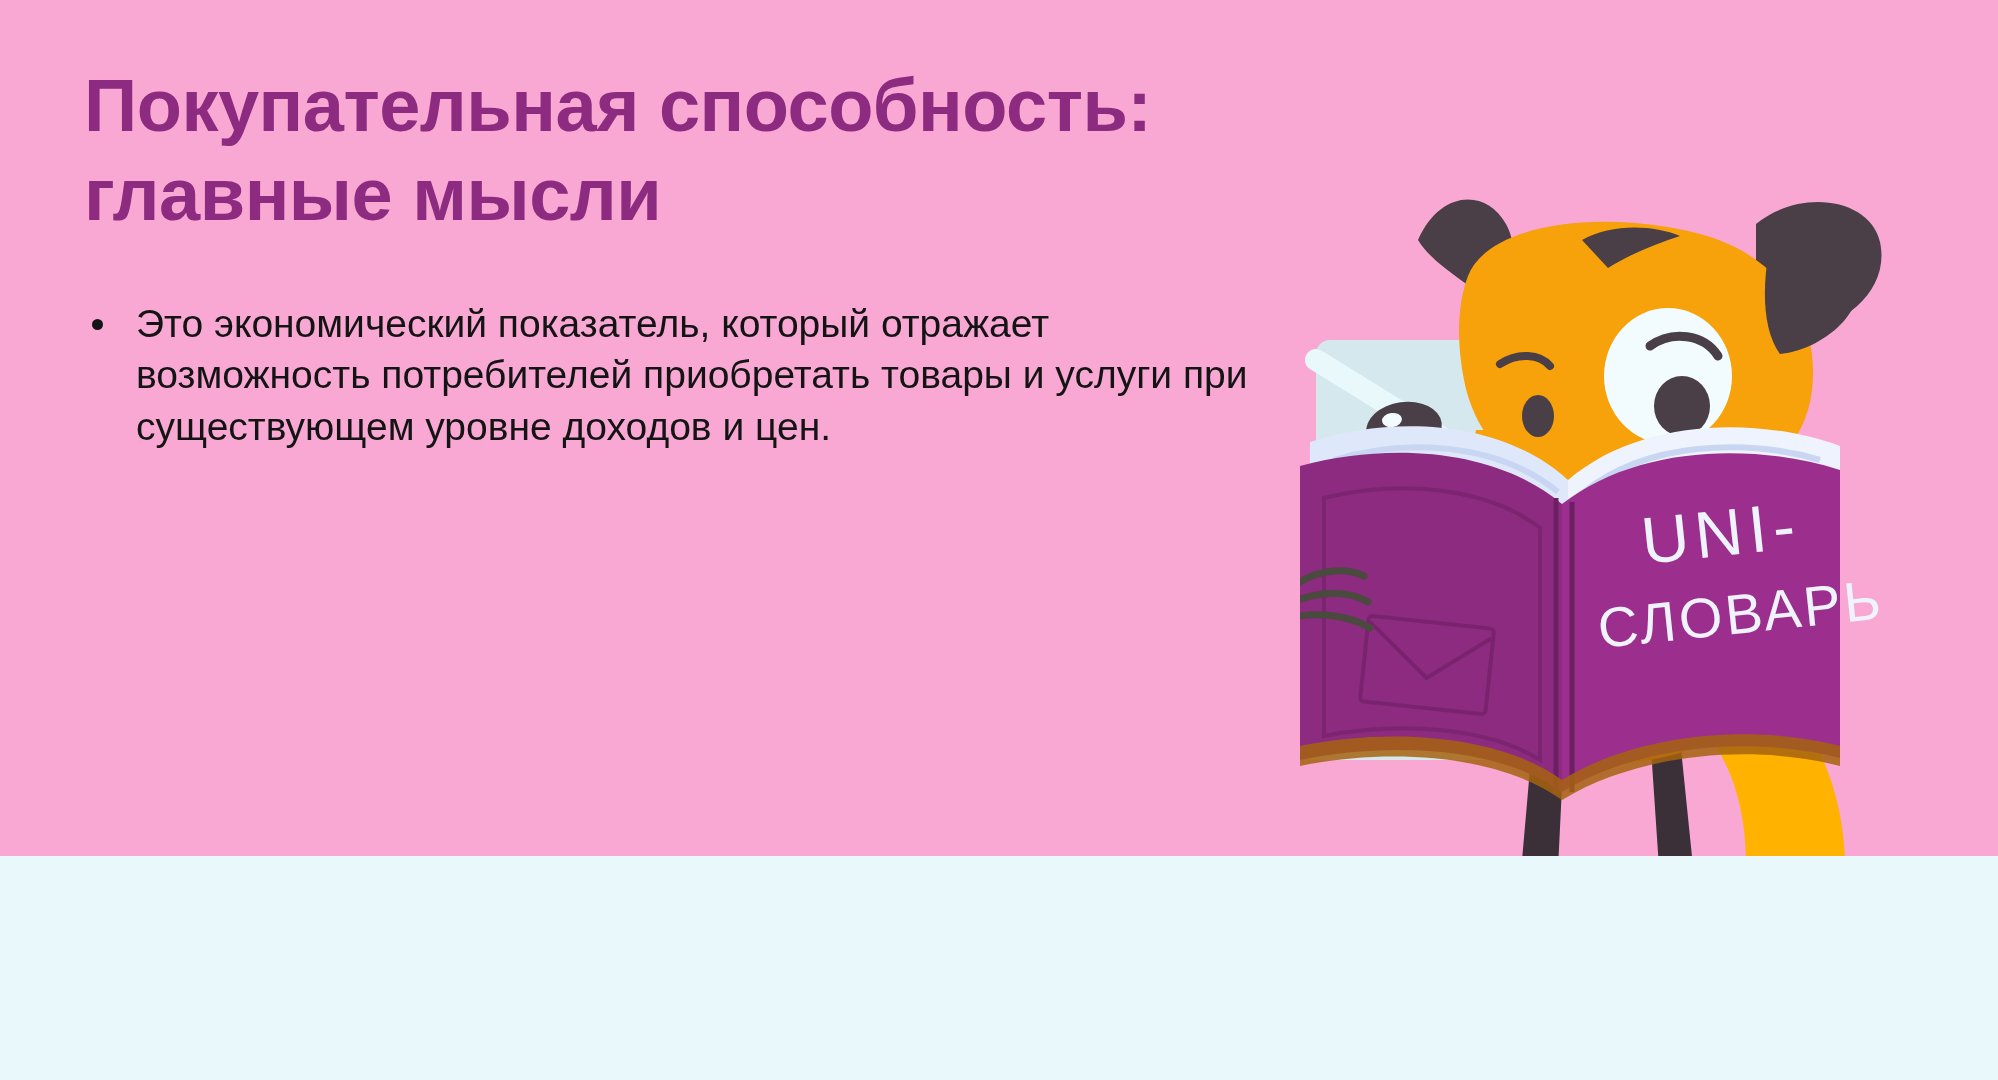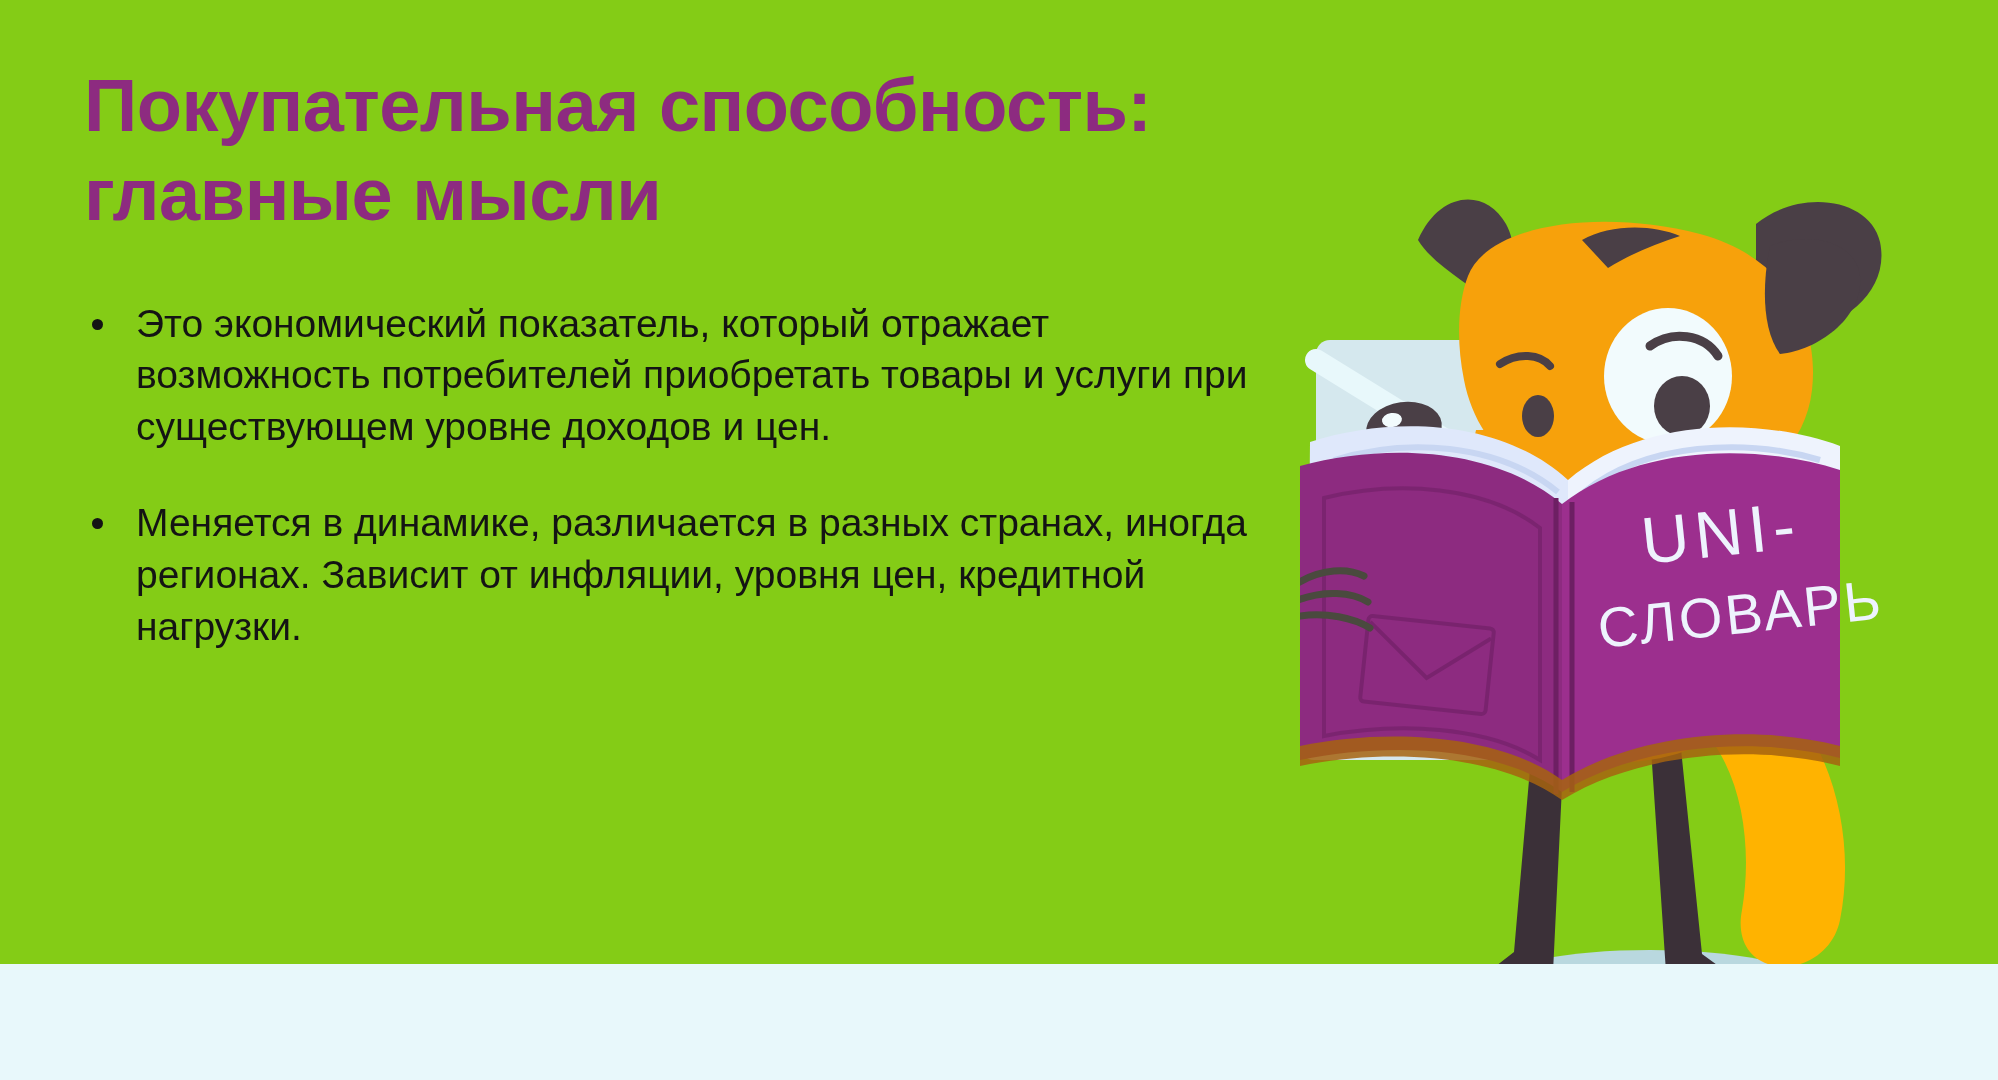--- a/index.html
+++ b/index.html
@@ -5,22 +5,22 @@
   * { margin:0; padding:0; box-sizing:border-box; }
   html,body { width:1998px; height:1080px; overflow:hidden; }
   body {
     background:#e8f8fb;
     font-family:"Liberation Sans", sans-serif;
     position:relative;
   }
   #slide {
     position:relative;
     width:1998px;
-    height:964px;
-    background:#84cc16;
+    height:856px;
+    background:#f9a8d4;
     overflow:hidden;
   }
 
   
   #text-col {
     position:absolute;
     left:84px;
     top:62px;
     width:1230px;
   }
@@ -70,24 +70,20 @@
 
   <div id="text-col">
 
     <h1 id="title">Покупательная способность:
 главные мысли</h1>
 
     <ul id="bullets">
       <li class="bullet">
         <span class="dot"></span>
         <span>Это экономический показатель, который отражает возможность потребителей приобретать товары и услуги при существующем уровне доходов и цен.</span>
-      </li>
-      <li class="bullet">
-        <span class="dot"></span>
-        <span>Меняется в динамике, различается в разных странах, иногда регионах. Зависит от инфляции, уровня цен, кредитной нагрузки.</span>
       </li>
     </ul>
 
   </div>
 
   <div id="art">
     <svg viewBox="0 0 700 900" xmlns="http://www.w3.org/2000/svg">
 
       <g>
         <rect x="16" y="160" width="350" height="160" rx="14" fill="#d5e8ee"></rect>

